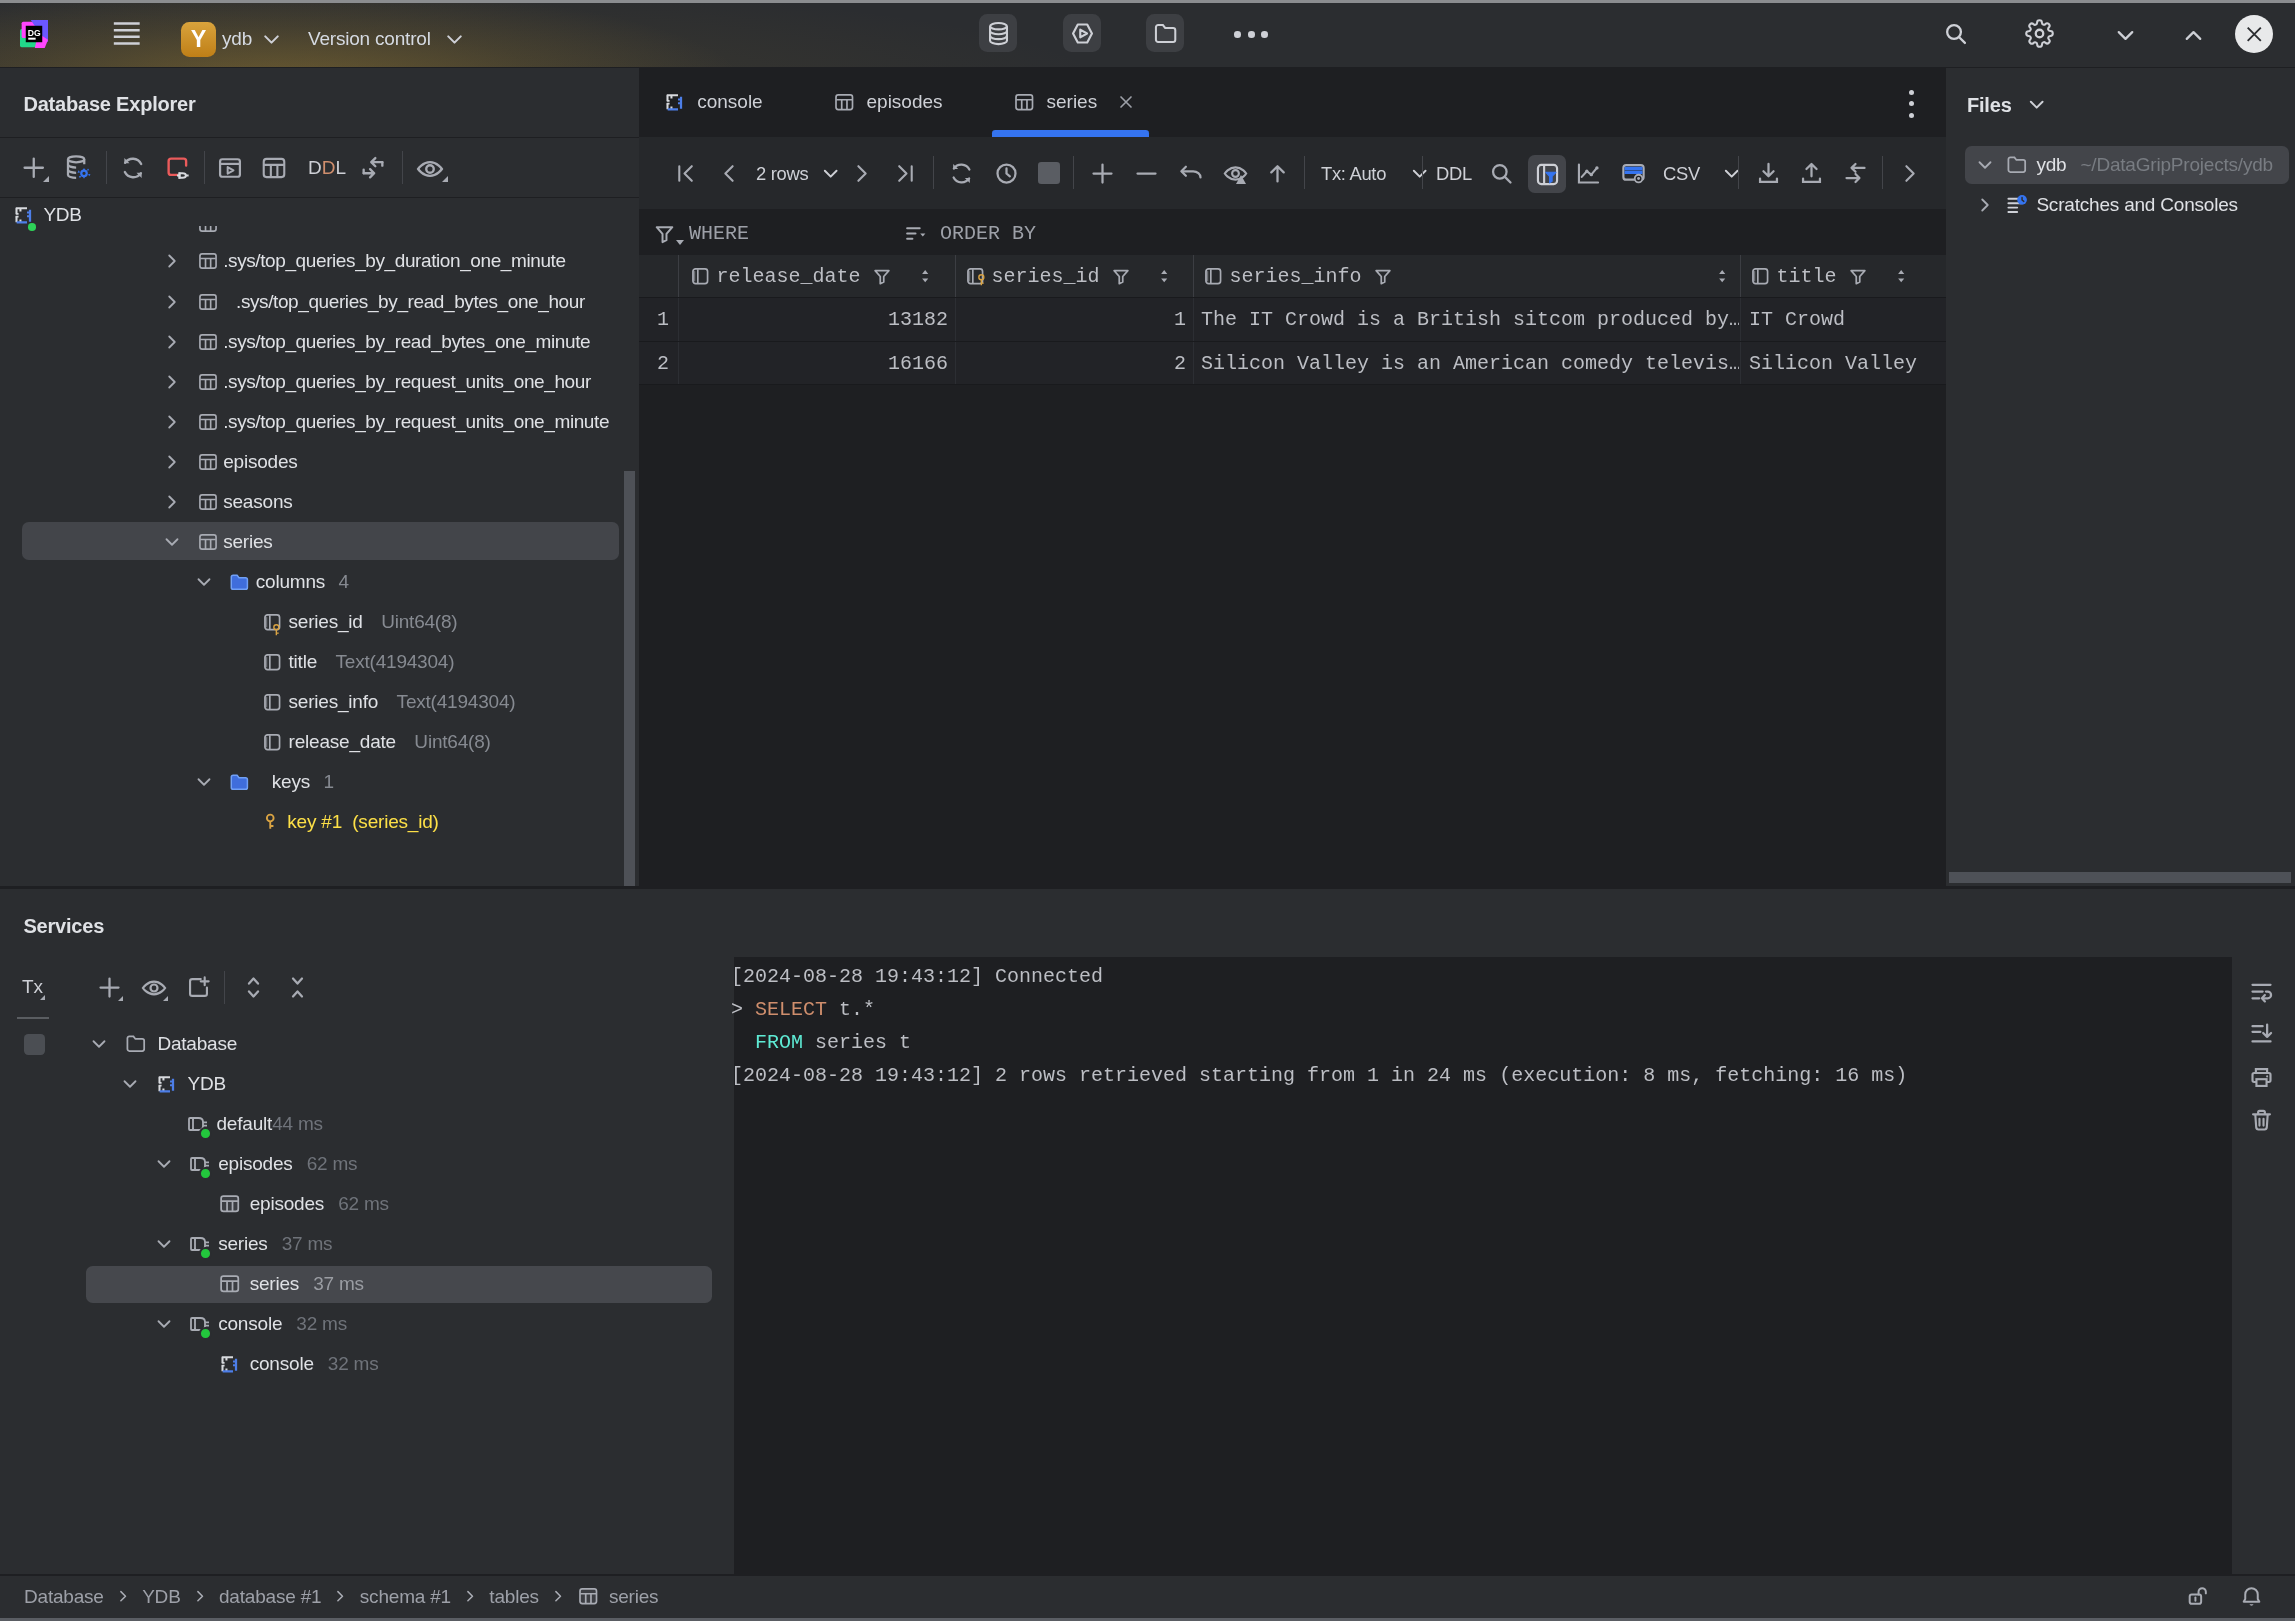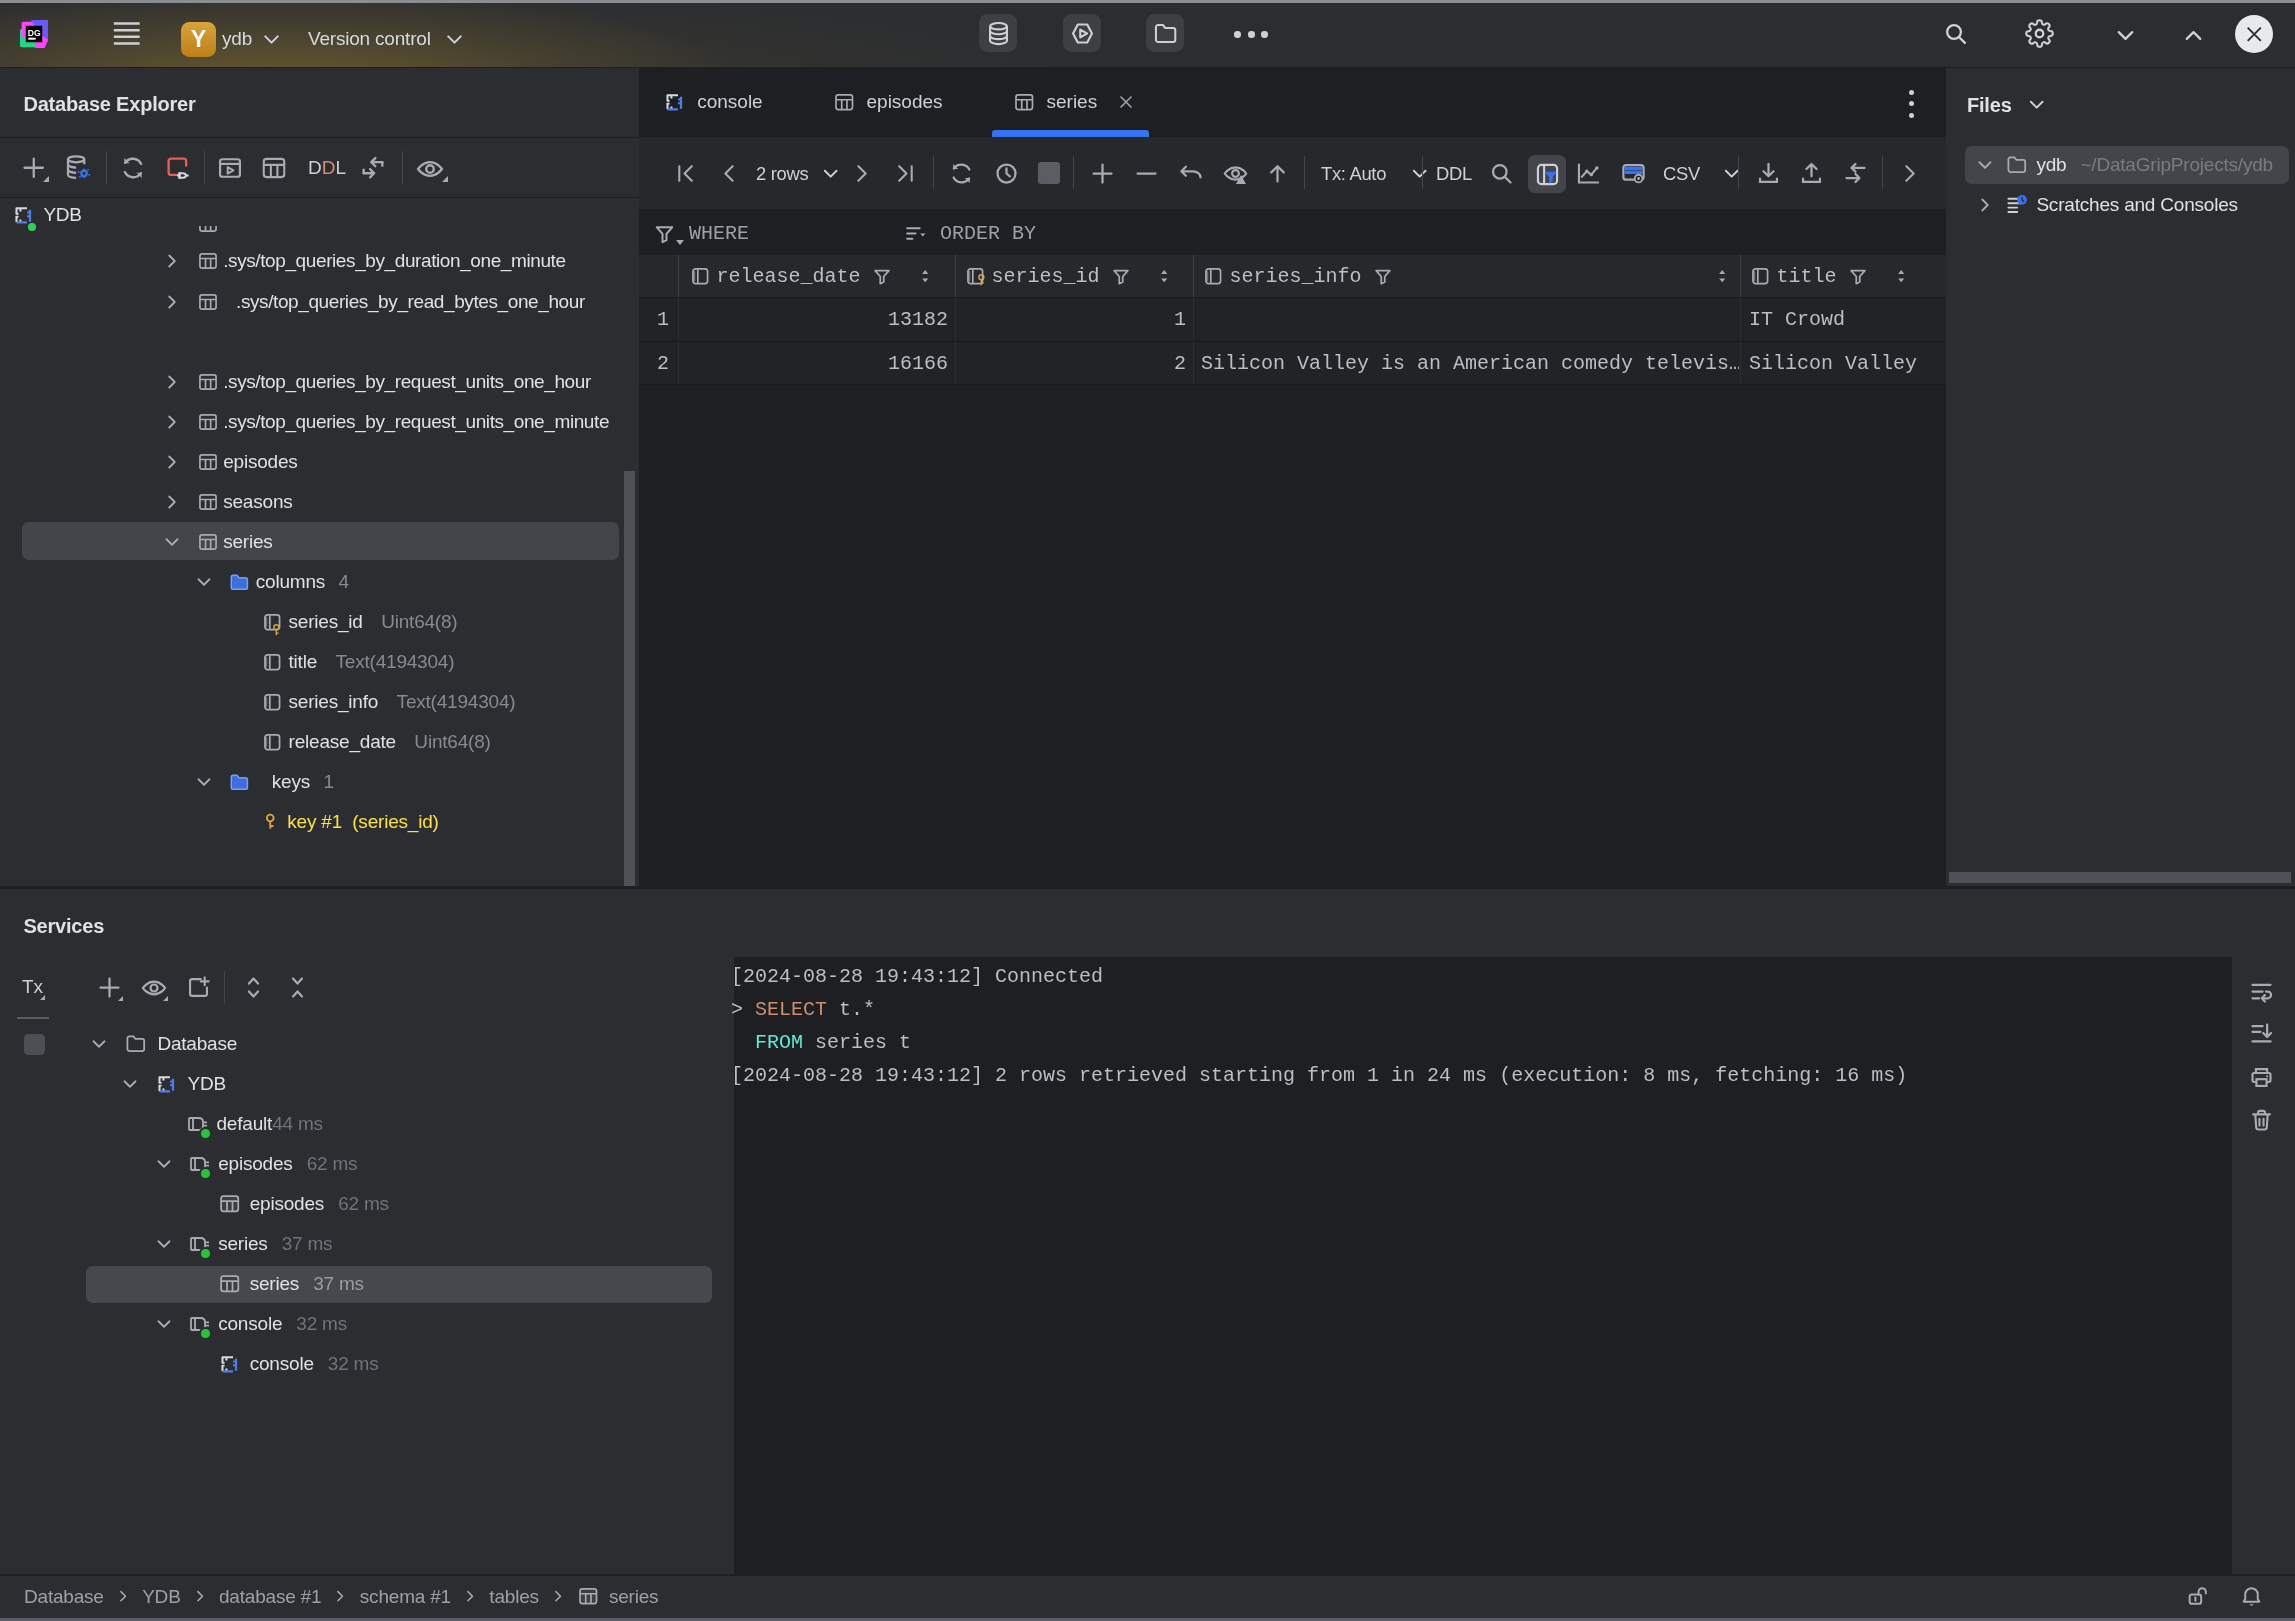--- a/index.html
+++ b/index.html
@@ -345,20 +345,29 @@
     </div>
   <div class="row" style="left:161px;top:214px;height:40px;width:467px">
       <svg class="ic" width="22" height="22" viewBox="0 0 24 24">
         <use href="#chevr"></use>
       </svg>
       <svg class="ic" style="margin-left:14px" width="22" height="22" viewBox="0 0 24 24">
         <use href="#tbl"></use>
       </svg>
       <span class="t" style="margin-left:17px;letter-spacing:-0.4px">.sys/top_queries_by_read_bytes_one_hour</span>
     </div>
+  <div class="row" style="left:161px;top:254px;height:40px;width:467px">
+      <svg class="ic" width="22" height="22" viewBox="0 0 24 24">
+        <use href="#chevr"></use>
+      </svg>
+      <svg class="ic" style="margin-left:14px" width="22" height="22" viewBox="0 0 24 24">
+        <use href="#tbl"></use>
+      </svg>
+      <span class="t" style="margin-left:4.2px;letter-spacing:-0.4px">.sys/top_queries_by_read_bytes_one_minute</span>
+    </div>
   <div class="row" style="left:161px;top:334px;height:40px;width:467px">
       <svg class="ic" width="22" height="22" viewBox="0 0 24 24">
         <use href="#chevr"></use>
       </svg>
       <svg class="ic" style="margin-left:14px" width="22" height="22" viewBox="0 0 24 24">
         <use href="#tbl"></use>
       </svg>
       <span class="t" style="margin-left:4.2px;letter-spacing:-0.4px">.sys/top_queries_by_request_units_one_minute</span>
     </div>
   <div class="row" style="left:161px;top:294px;height:40px;width:467px">
@@ -650,20 +659,21 @@
         <use href="#sortud"></use>
       </svg>
     </div>
 
   <div class="row mono dim2" style="left:0;top:230px;width:30px;height:43px;justify-content:flex-end">1</div>
   <div class="row mono dim2" style="left:0;top:274px;width:30px;height:43px;justify-content:flex-end">2</div>
   <div class="row mono" style="left:0;top:230px;width:309px;height:43px;justify-content:flex-end">13182</div>
   <div class="row mono" style="left:0;top:274px;width:309px;height:43px;justify-content:flex-end">16166</div>
   <div class="row mono" style="left:0;top:230px;width:547px;height:43px;justify-content:flex-end">1</div>
   <div class="row mono" style="left:0;top:274px;width:547px;height:43px;justify-content:flex-end">2</div>
+  <div class="row mono" style="left:562px;top:230px;height:43px;width:538px;overflow:hidden">The IT Crowd is a British sitcom produced by…</div>
   <div class="row mono" style="left:562px;top:274px;height:43px;width:538px;overflow:hidden">Silicon Valley is an American comedy televis…</div>
   <div class="row mono" style="left:1110px;top:230px;height:43px">IT Crowd</div>
   <div class="row mono" style="left:1110px;top:274px;height:43px">Silicon Valley</div>
 </div>
 
 <div class="abs" style="left:1946px;top:68px;width:349px;height:818px;background:#2b2d30;overflow:hidden">
   <div class="row" style="left:21px;top:22px;height:30px">
       <span class="t" style="font-weight:bold;font-size:20px">Files</span>
       <svg style="margin-left:13.3px;color:#ced0d6" width="23.4" height="23.4" viewBox="0 0 24 24">
         <use href="#chevd"></use>

